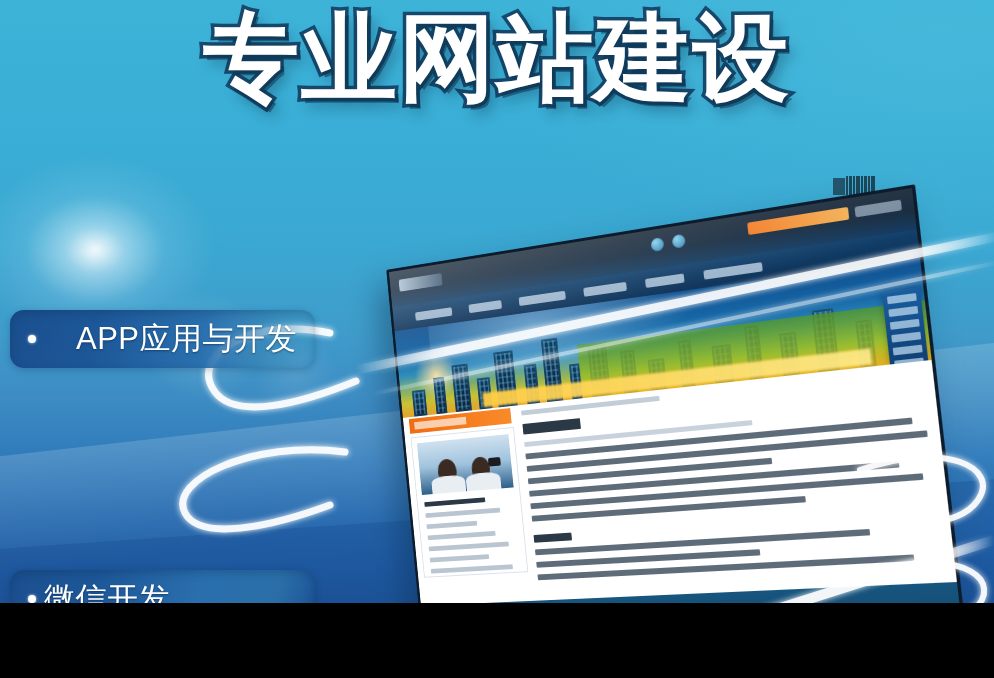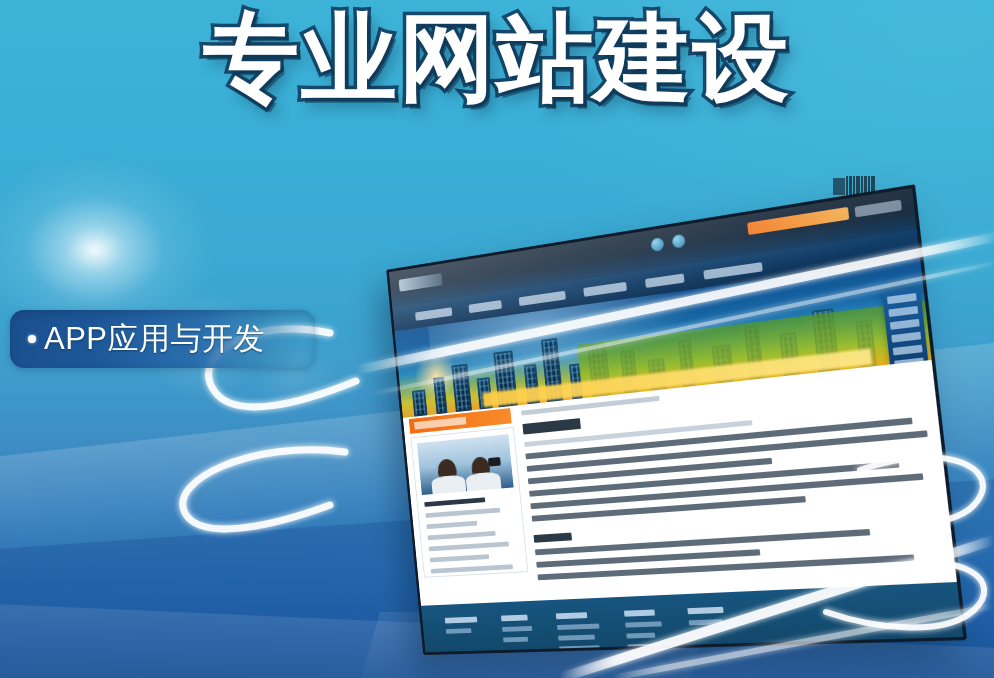--- a/index.html
+++ b/index.html
@@ -1,20 +1,20 @@
 <!DOCTYPE html>
 <html><head>
 <meta charset="utf-8">
 <style>
   html,body{margin:0;padding:0;background:#000;}
   body{font-family:"Liberation Sans","DejaVu Sans",sans-serif;}
 
   #poster{
     position:relative;
-    width:994px;height:678px;
+    width:994px;height:603px;
     overflow:hidden;
     background:#3fb0d6;
   }
 
   
   .bg-base{
     position:absolute;inset:0;
     background:
       linear-gradient(180deg,
         #3db3d8 0%,
@@ -119,21 +119,21 @@
     box-shadow:0 0 3px rgba(255,255,255,.8);
   }
   .pill .ptxt{
     color:#ffffff;
     font-size:31px;
     font-weight:500;
     letter-spacing:.5px;
     white-space:nowrap;
     text-shadow:0 1px 2px rgba(6,35,62,.55);
   }
-  #pill0{top:310px;}
+  #pill0{top:310px;gap:32px;}
   #pill1{top:440px;}
   #pill2{top:570px;}
 
   
   .swoosh{position:absolute;inset:0;pointer-events:none;}
 
   
   .monitor{
     position:absolute;
     left:372px;top:228px;
@@ -467,14 +467,18 @@
     <path d="M1000,262 L372,394" fill="none" stroke="url(#rg)" stroke-width="4" filter="url(#glow)" opacity=".55"></path>
 
     <path d="M560,678 L994,540" fill="none" stroke="url(#rg)" stroke-width="10" filter="url(#glow)" opacity=".95"></path>
     <path d="M612,678 L994,606" fill="none" stroke="url(#rg)" stroke-width="6" filter="url(#glow)" opacity=".6"></path>
   </svg>
 
   <div class="pill" id="pill0">
     <span class="dot"></span>
     <span class="ptxt">APP应用与开发</span>
   </div>
+  <div class="pill" id="pill2">
+    <span class="dot"></span>
+    <span class="ptxt">微信开发</span>
+  </div>
 
 </div>
 
 </body></html>

